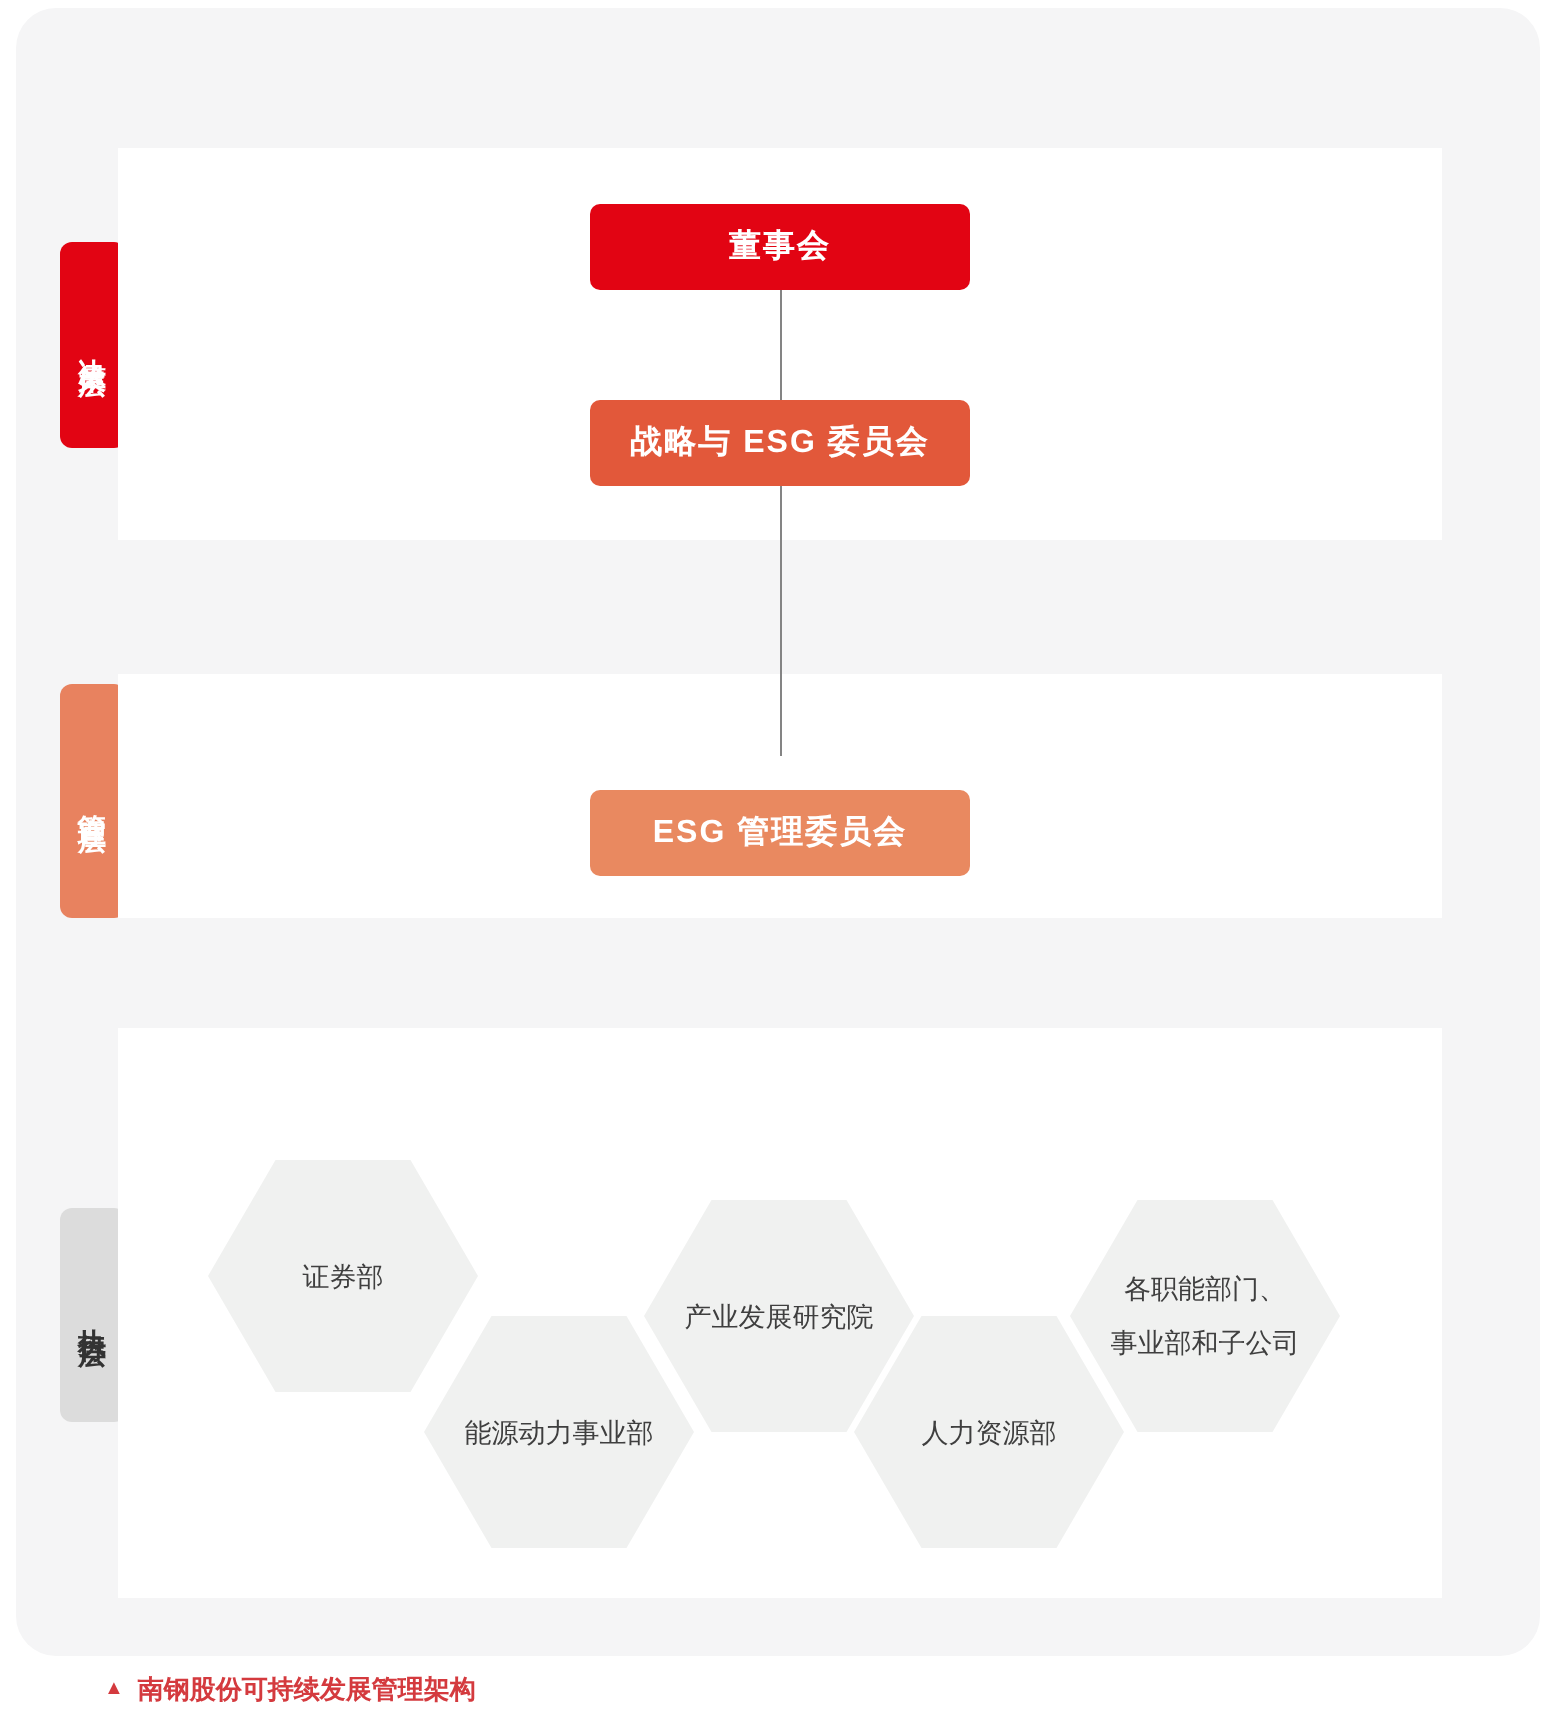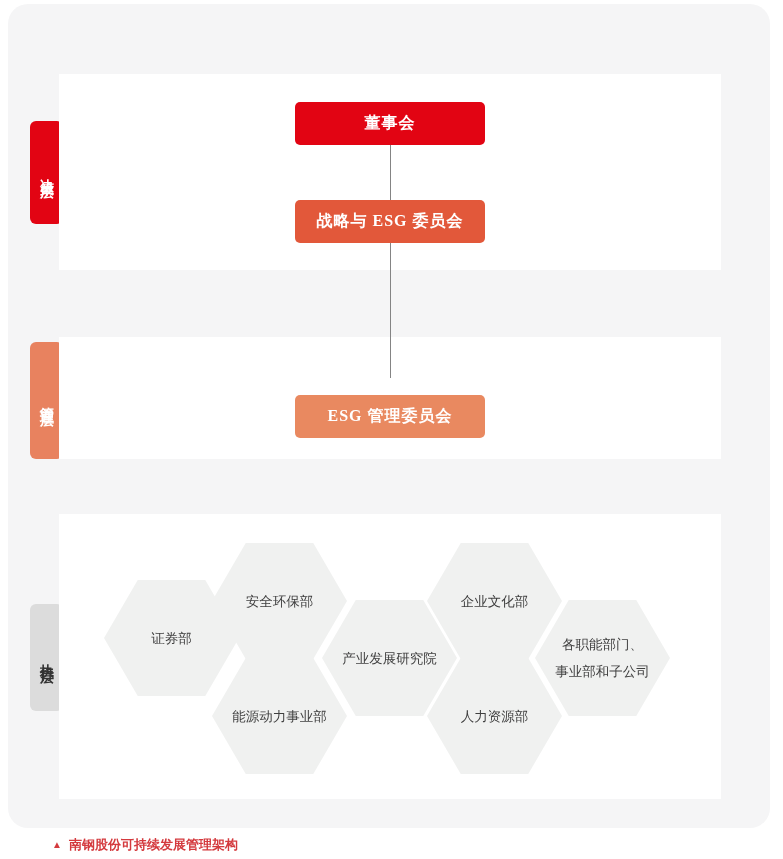--- a/index.html
+++ b/index.html
@@ -7,21 +7,20 @@
     padding: 0;
     background: #ffffff;
     font-family: "Liberation Sans", "DejaVu Sans", sans-serif;
   }
   .canvas {
     position: relative;
     width: 783px;
     height: 859px;
     background: #ffffff;
     overflow: hidden;
-    font-family: Liberation Serif, serif;
   }
   .container {
     position: absolute;
     left: 8px;
     top: 4px;
     width: 762px;
     height: 824px;
     background: #f5f5f6;
     border-radius: 20px;
   }
@@ -153,24 +152,22 @@
     <div class="panel panel-execution"></div>
 
     <div class="connector connector-1"></div>
     <div class="connector connector-2"></div>
 
     <div class="node node-board">董事会</div>
     <div class="node node-strategy">战略与 ESG 委员会</div>
     <div class="node node-esg-mgmt">ESG 管理委员会</div>
 
     <div class="hex hex-securities">证券部</div>
-    <div class="hex hex-safety">安全环保部</div>
     <div class="hex hex-industry">产业发展研究院</div>
     <div class="hex hex-energy">能源动力事业部</div>
-    <div class="hex hex-culture">企业文化部</div>
     <div class="hex hex-hr">人力资源部</div>
     <div class="hex hex-functional">
       <span>各职能部门、</span>
       <span>事业部和子公司</span>
     </div>
   </div>
 
   <div class="caption">
     <span class="caption-marker">▲</span>
     <span>南钢股份可持续发展管理架构</span>

